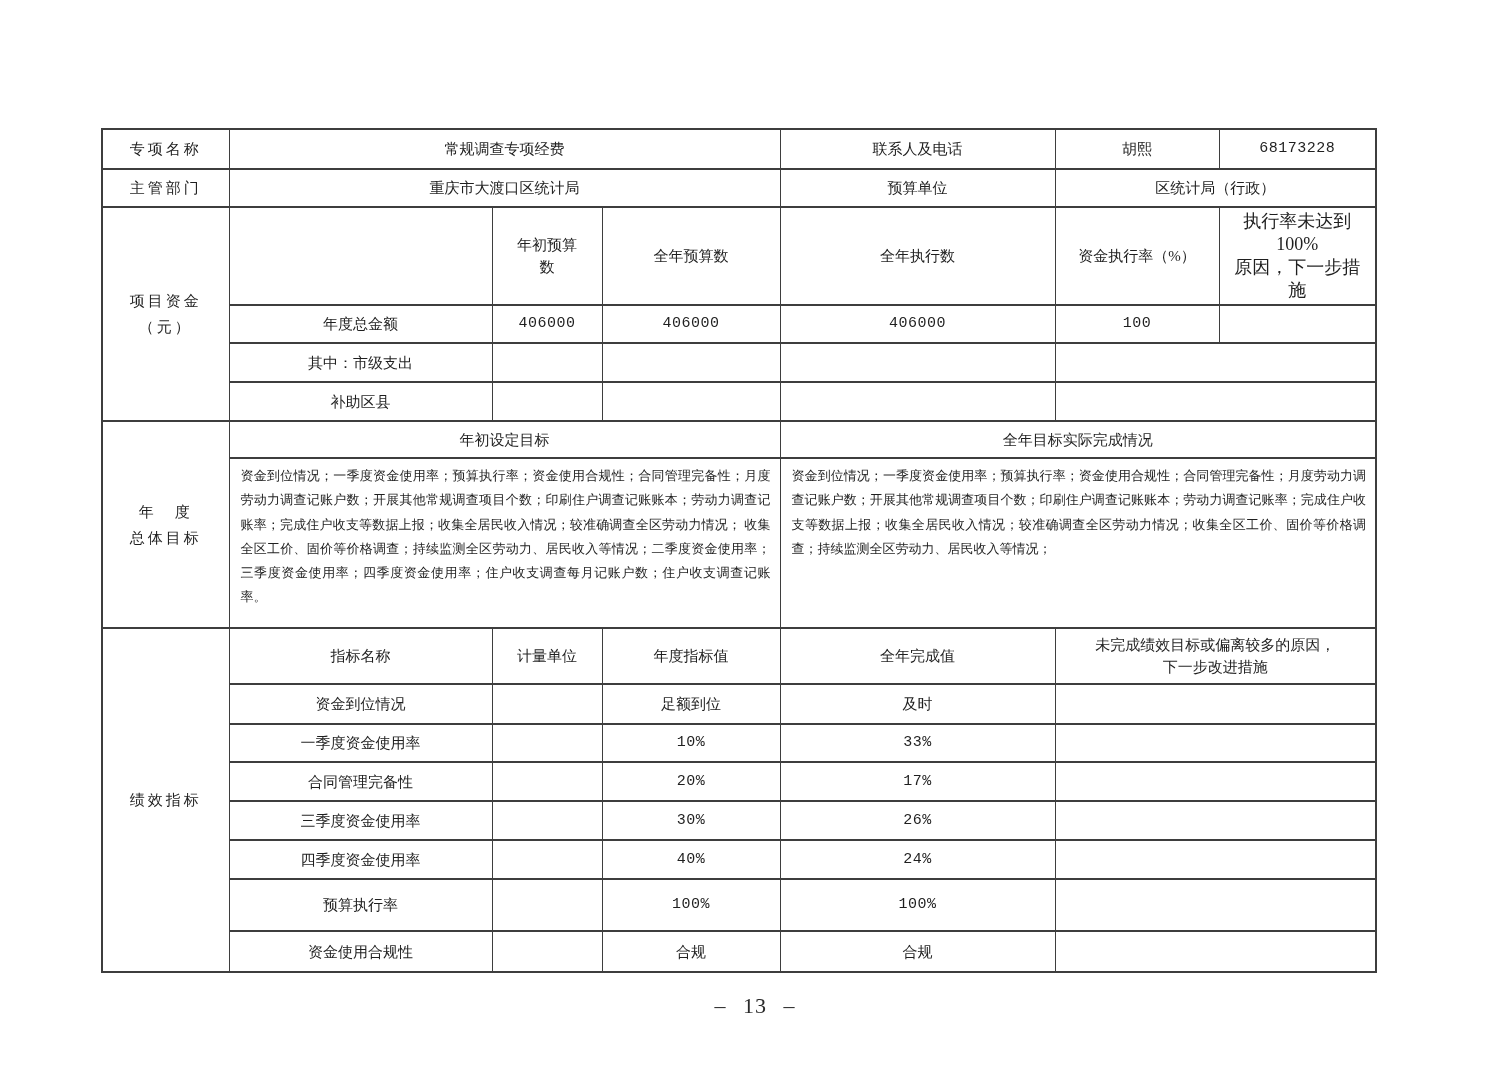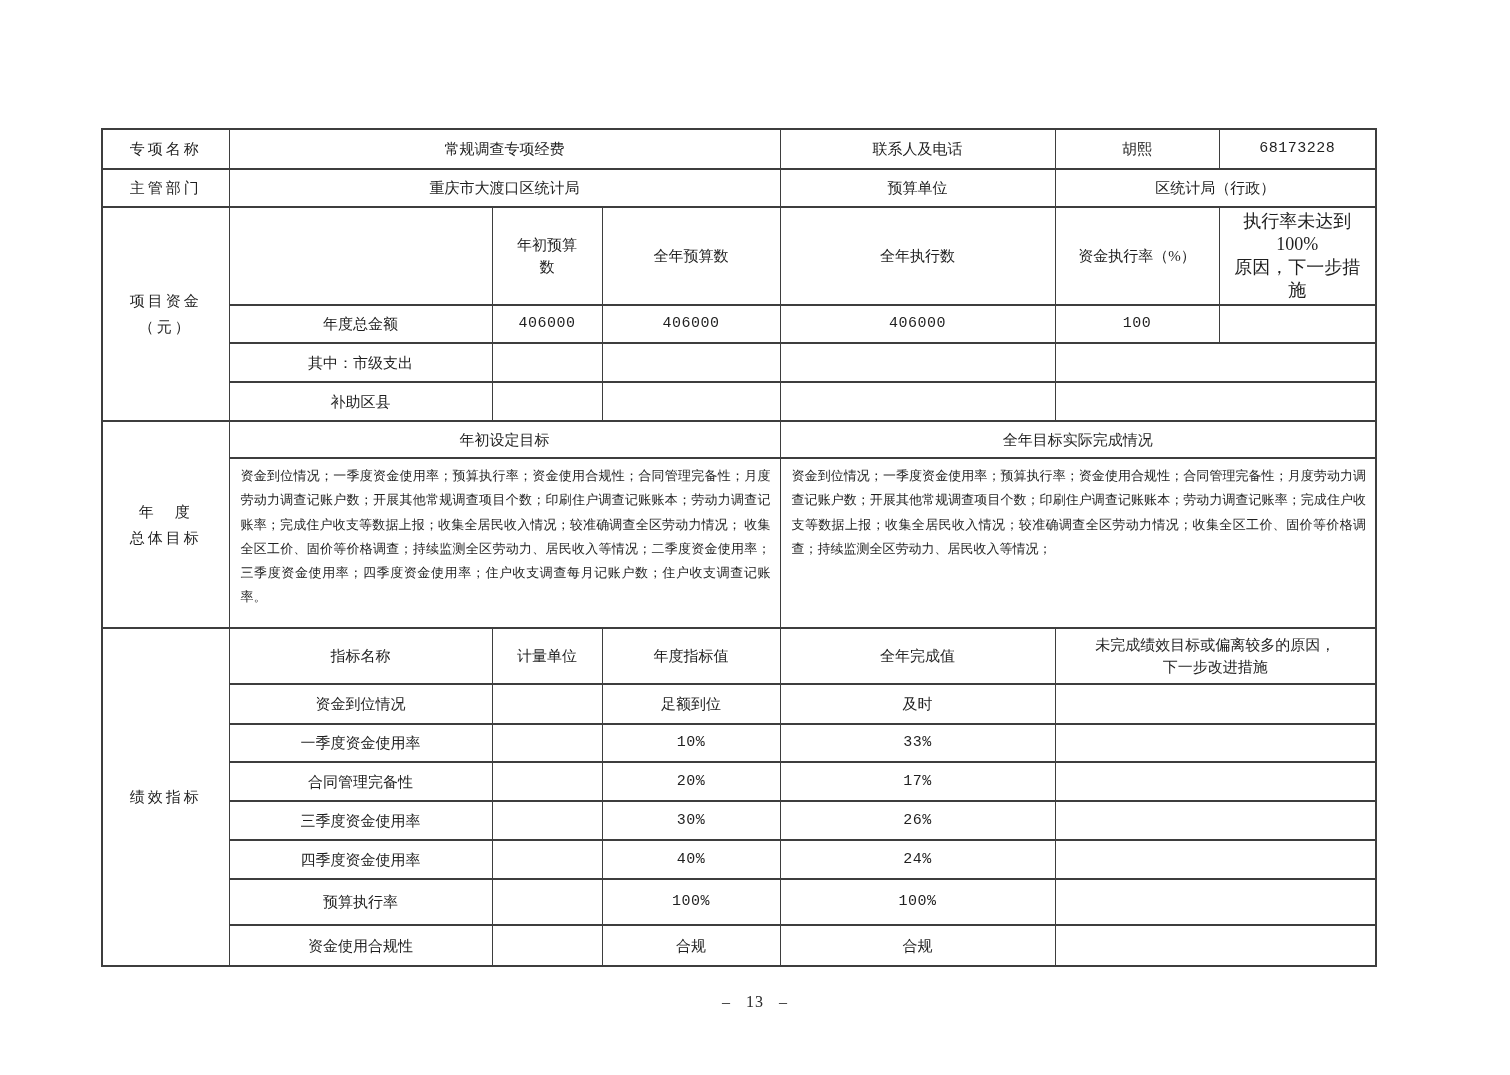--- a/index.html
+++ b/index.html
@@ -48,21 +48,21 @@
     font-size: 13px;
     line-height: 24.3px;
     padding: 5px 9px 5px 11px;
   }
   .page-num {
     position: absolute;
     top: 993px;
     left: 0;
     width: 100%;
     text-align: center;
-    font-size: 16px;
+    font-size: 22px;
     letter-spacing: 1px;
     word-spacing: 10px;
     color: #2a2a2a;
   }
 </style>
 </head>
 <body>
 
 <table class="doc-table">
   <colgroup>
@@ -185,21 +185,21 @@
   </tr>
 
   <tr style="height:39px">
     <td>四季度资金使用率</td>
     <td></td>
     <td class="num">40%</td>
     <td class="num">24%</td>
     <td colspan="2"></td>
   </tr>
 
-  <tr style="height:46px">
+  <tr style="height:52px">
     <td>预算执行率</td>
     <td></td>
     <td class="num">100%</td>
     <td class="num">100%</td>
     <td colspan="2"></td>
   </tr>
 
   <tr style="height:41px">
     <td>资金使用合规性</td>
     <td></td>

